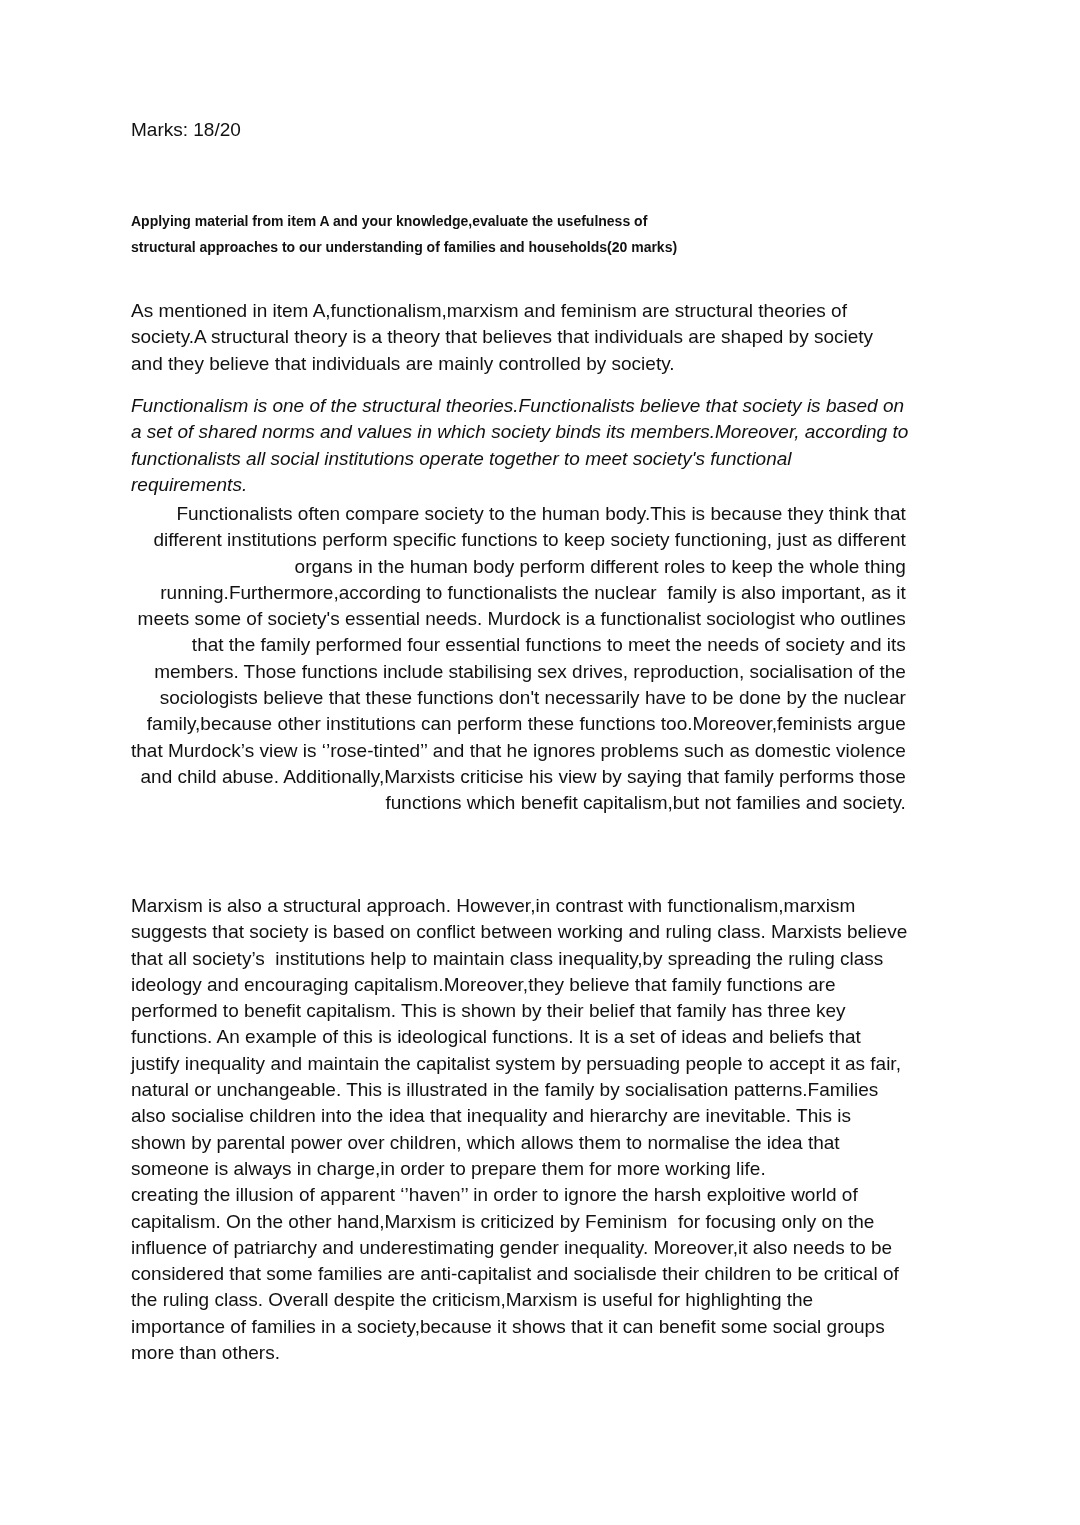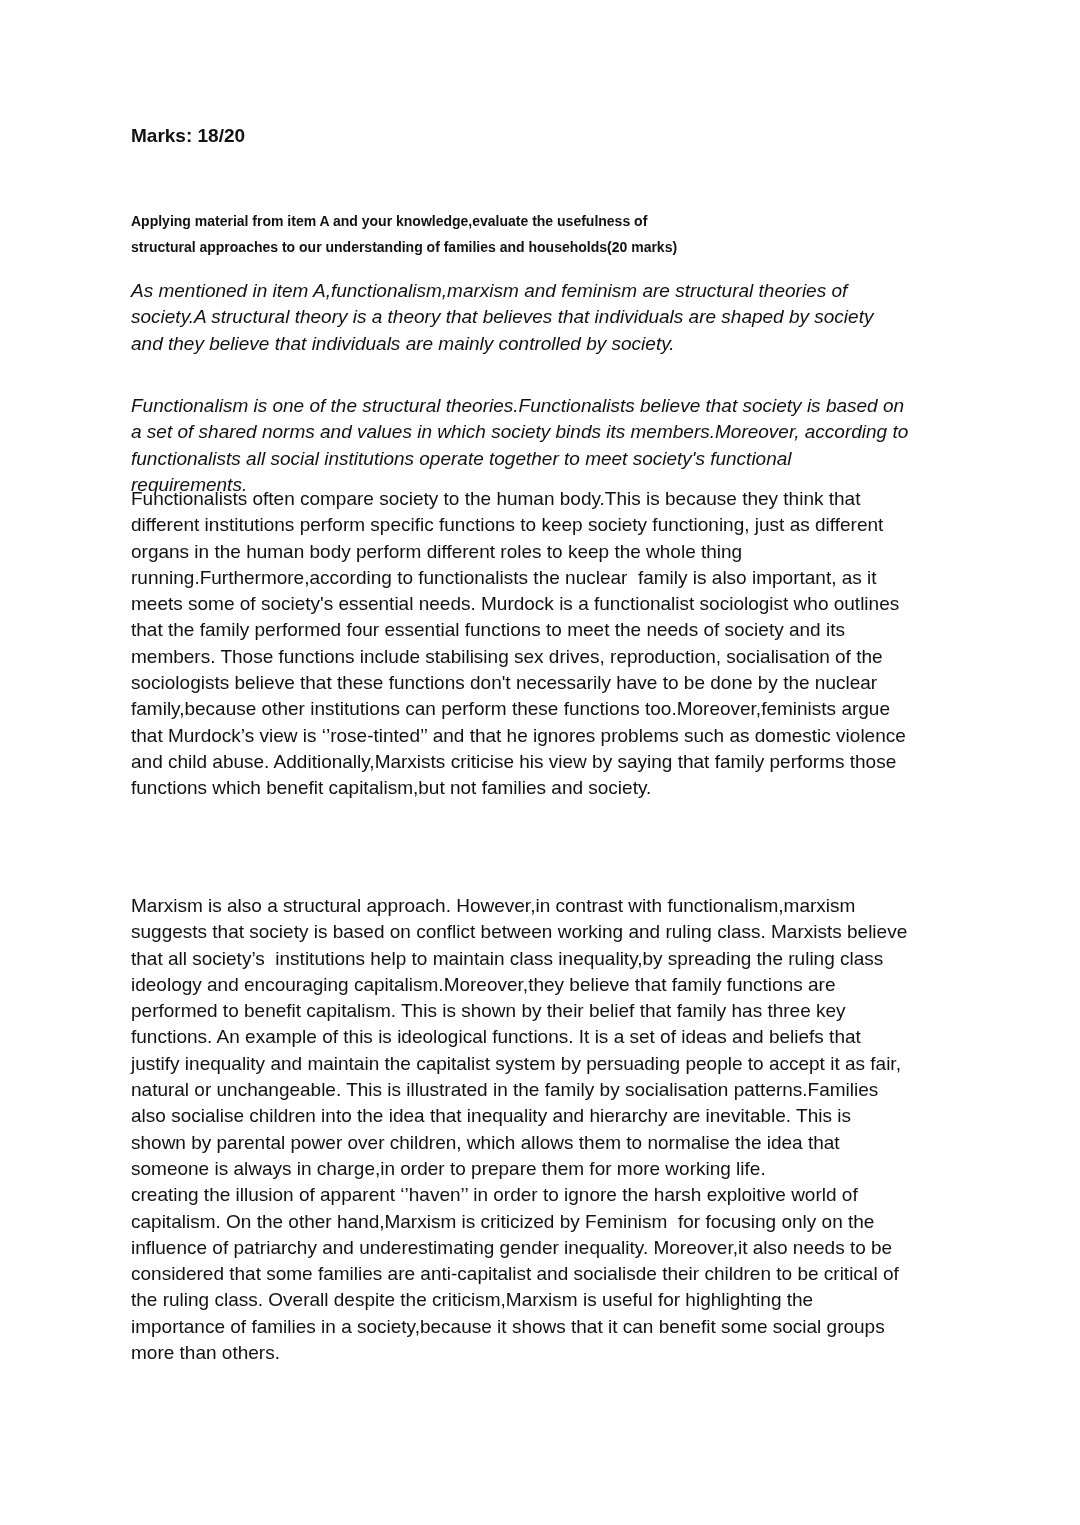--- a/index.html
+++ b/index.html
@@ -16,24 +16,24 @@
       color: #111111;
     }
     .page {
       position: absolute;
       left: 131px;
       top: 0;
       width: 860px;
     }
     .marks {
       position: absolute;
-      top: 124px;
+      top: 118px;
       left: 0;
       font-size: 19px;
-      font-weight: bold;
+      font-weight: normal;
       line-height: 24px;
       white-space: nowrap;
     }
     .question {
       position: absolute;
       top: 208px;
       left: 0;
       font-size: 14px;
       font-weight: bold;
       line-height: 26.3px;
@@ -41,23 +41,23 @@
     .para {
       position: absolute;
       left: 0;
       font-size: 19px;
       line-height: 26.3px;
     }
     .line {
       display: block;
       white-space: pre;
     }
-    #p1 { top: 278px; font-style: italic; }
+    #p1 { top: 298px; }
     #p2 { top: 393px; font-style: italic; }
-    #p3 { top: 486px; }
+    #p3 { top: 501px; text-align: right; }
     #p4 { top: 893px; }
   </style>
 </head>
 <body>
 
 <div class="page">
   <div class="marks">Marks: 18/20</div>
 
   <div class="question">
     <span class="line">Applying material from item A and your knowledge,evaluate the usefulness of</span>

